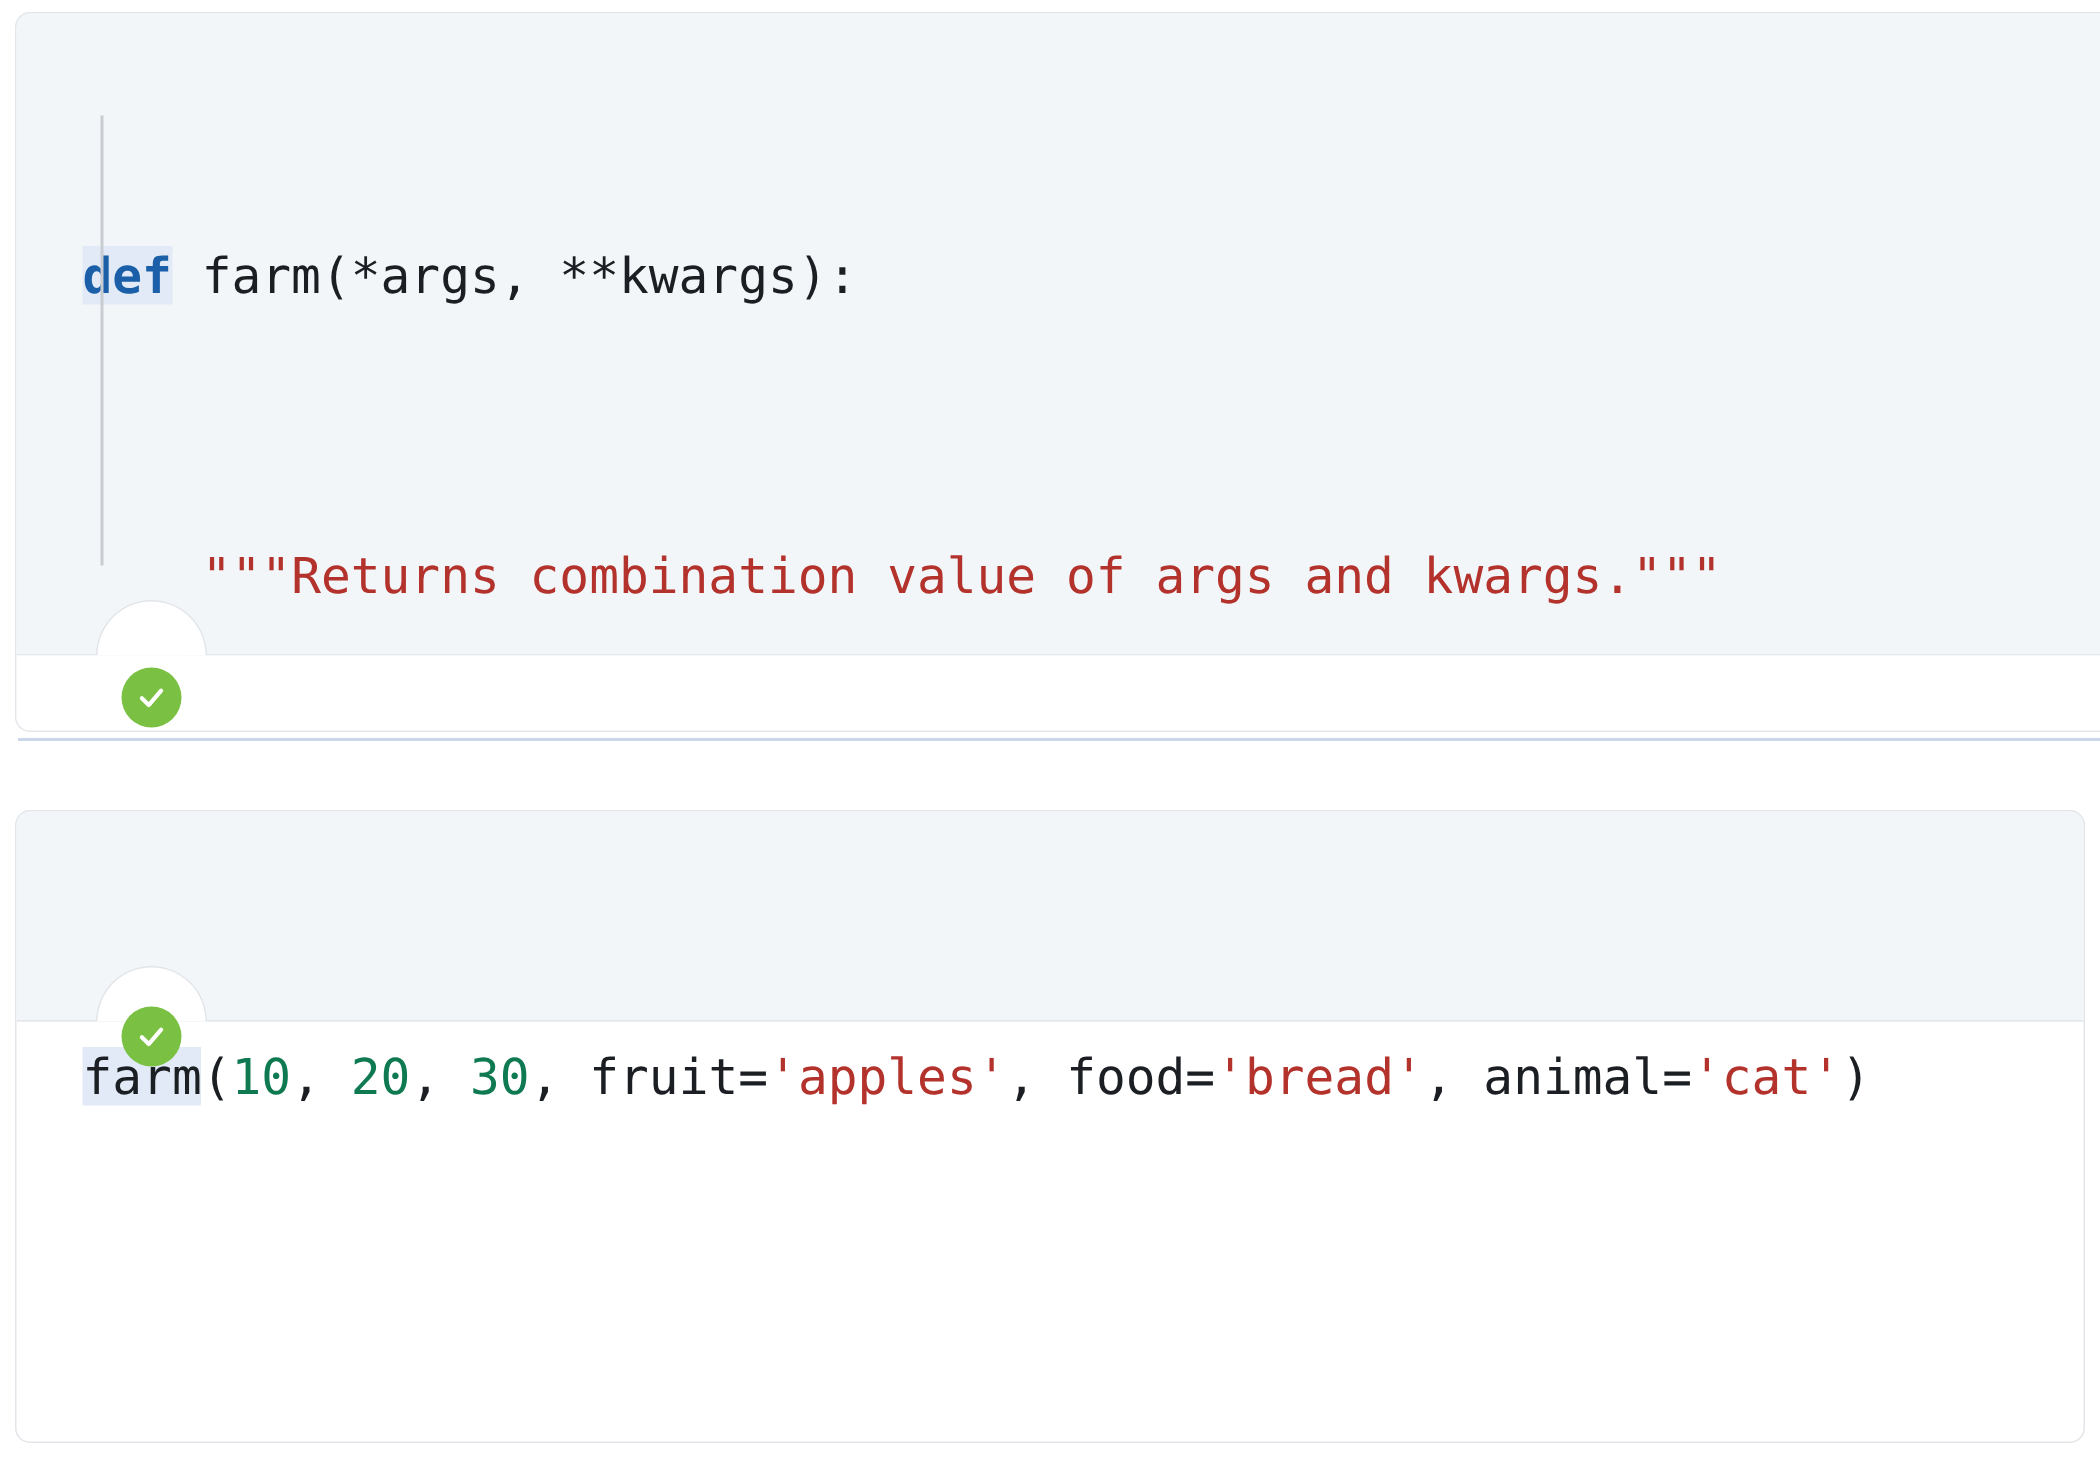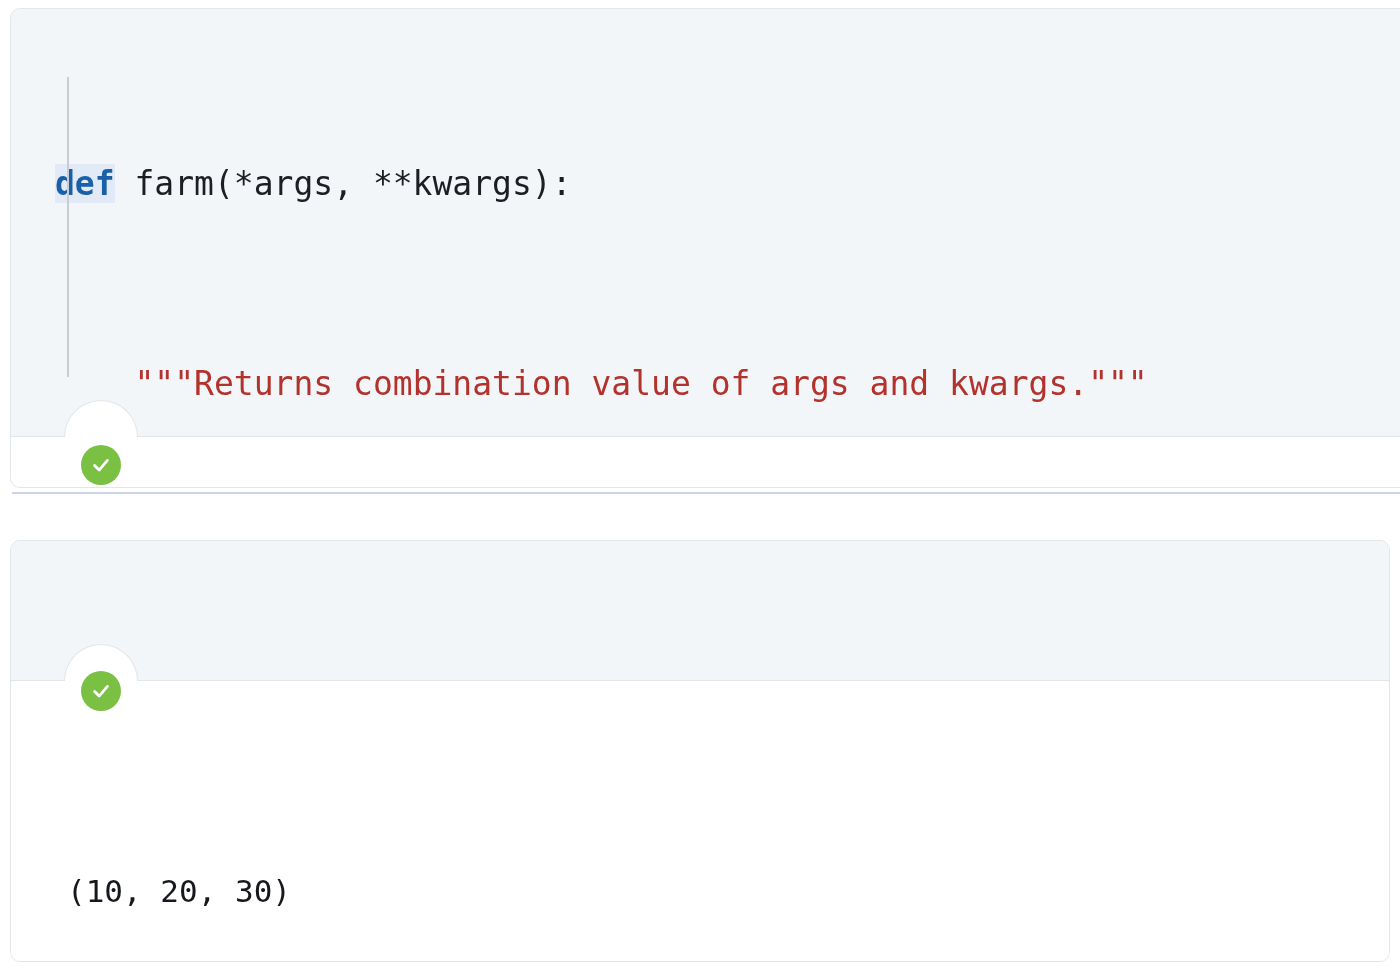--- a/index.html
+++ b/index.html
@@ -152,27 +152,20 @@
 
     <div class="cell-input" style="height:140px; padding:52px 0 0 44px;">
 
       <div class="code">
         <div class="code-line"><span class="fn-hl">farm</span><span class="plain">(</span><span class="num">10</span><span class="plain">, </span><span class="num">20</span><span class="plain">, </span><span class="num">30</span><span class="plain">, fruit=</span><span class="str">'apples'</span><span class="plain">, food=</span><span class="str">'bread'</span><span class="plain">, animal=</span><span class="str">'cat'</span><span class="plain">)</span></div>
       </div>
 
       <div class="badge-notch" style="left:53px; bottom:-1px;"></div>
     </div>
 
-    <div class="cell-output" style="height:280px; padding:78px 0 0 56px;">
-      <div class="output-text">
-        <div>(10, 20, 30)</div>
-        
-        
-      </div>
-    </div>
 
     <div class="status-badge" style="left:70px; top:130px;">
       <svg width="22" height="22" viewBox="0 0 24 24">
         <path d="M5 12.5 L10 17.5 L19 7" fill="none" stroke="#ffffff" stroke-width="3" stroke-linecap="round" stroke-linejoin="round"></path>
       </svg>
     </div>
   </div>
 
 </div>
 

